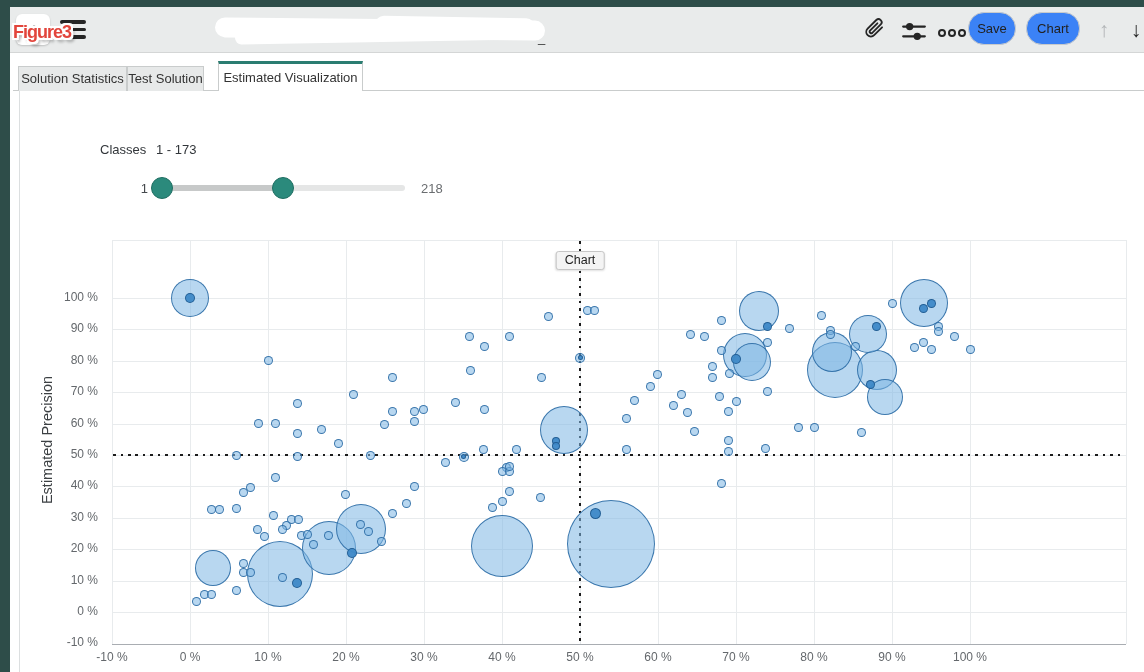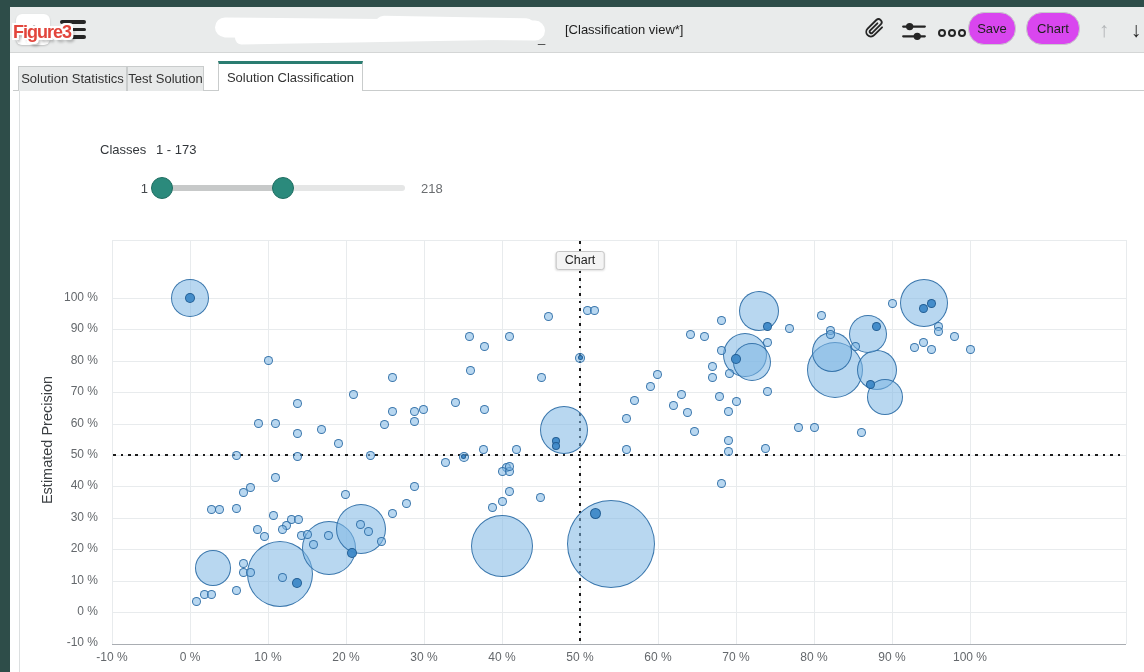--- a/index.html
+++ b/index.html
@@ -10,21 +10,21 @@
   
   .header{position:absolute;left:10px;top:7px;width:1134px;height:45px;background:#e9ebeb;border-bottom:1px solid #d4d6d6;}
   .back-btn{position:absolute;left:6px;top:7px;width:34px;height:31px;background:#fff;border-radius:6px;box-shadow:0 1px 2px rgba(0,0,0,.18);text-align:center;line-height:29px;font-size:18px;font-weight:bold;color:#2b2b2b;cursor:pointer;}
   .hamburger{position:absolute;left:50px;top:13px;width:26px;height:19px;cursor:pointer;}
   .hamburger i{display:block;height:3.5px;background:#252525;border-radius:2px;margin-bottom:4px;}
   .title{position:absolute;left:82px;top:0;height:45px;line-height:45px;font-size:13.5px;font-weight:bold;color:#1d1d1d;white-space:nowrap;}
   .scribble{position:absolute;background:#fff;border-radius:10px;}
   .underscore{position:absolute;left:528px;top:8px;height:45px;line-height:45px;font-size:13px;color:#333;}
   .view-label{position:absolute;left:555px;top:0;height:45px;line-height:45px;font-size:13px;color:#1d1d1d;white-space:nowrap;}
   .hicon{position:absolute;top:10px;width:26px;height:26px;cursor:pointer;}
-  .btn{position:absolute;top:5px;height:33px;background:#d946ef;border:1px solid #c8cacb;border-radius:16px;font-size:13px;color:#222;text-align:center;line-height:31px;cursor:pointer;box-sizing:border-box;}
+  .btn{position:absolute;top:5px;height:33px;background:#3b82f6;border:1px solid #c8cacb;border-radius:16px;font-size:13px;color:#222;text-align:center;line-height:31px;cursor:pointer;box-sizing:border-box;}
   .arrow{position:absolute;top:0;height:45px;line-height:45px;font-size:21px;text-align:center;width:28px;cursor:pointer;}
   .arrow.up{color:#b2b5b7;}
   .arrow.down{color:#232323;}
   
   .figure-annotation{position:absolute;left:13px;top:22px;font-size:18px;font-weight:800;letter-spacing:-1px;color:var(--annotation);z-index:60;
     text-shadow:-2px -2px 0 #fff,2px -2px 0 #fff,-2px 2px 0 #fff,2px 2px 0 #fff,0 -2px 0 #fff,0 2px 0 #fff,-2px 0 0 #fff,2px 0 0 #fff,3px 4px 3px rgba(0,0,0,.35);}
   
   .tabs-baseline{position:absolute;left:13px;top:90px;width:1131px;height:1px;background:#c9cccc;}
   .tab{position:absolute;box-sizing:border-box;text-align:center;font-size:13px;color:#333;cursor:pointer;}
   .tab.inactive{top:66px;height:25px;line-height:24px;background:#e7e9e9;border:1px solid #c9cccc;border-bottom:none;}
@@ -62,21 +62,20 @@
     <div class="back-btn"><span>‹</span></div>
     <div class="hamburger">
         <i></i>
         <i></i>
         <i></i>
       </div>
     <div class="scribble" style="left:205px;top:12px;width:330px;height:20px;transform:rotate(.6deg);"></div>
     <div class="scribble" style="left:225px;top:22px;width:300px;height:13px;transform:rotate(-1deg);"></div>
     <div class="scribble" style="left:365px;top:10px;width:160px;height:18px;transform:rotate(1deg);"></div>
     <div class="underscore">_</div>
-    <div class="view-label">[Classification view*]</div>
 
     <div class="hicon" style="left:852px;">
       <svg width="26" height="26" viewBox="0 0 24 24" fill="none" stroke="#252525" stroke-width="1.7" stroke-linecap="round">
         <path d="M18.5 9.5l-7.3 7.3a4.2 4.2 0 0 1-6-6l8-8a2.9 2.9 0 0 1 4.1 4.1l-7.8 7.8a1.5 1.5 0 0 1-2.1-2.1l6.8-6.8"></path>
       </svg>
     </div>
     <div class="hicon" style="left:891px;top:12px;">
       <svg width="26" height="26" viewBox="0 0 24 24" fill="none" stroke="#252525" stroke-width="2" stroke-linecap="round">
         <line x1="2" y1="7" x2="22" y2="7"></line>
           <circle cx="8" cy="7" r="2.4" fill="#252525"></circle>
@@ -95,21 +94,21 @@
     <div class="btn" style="left:1016px;width:54px;">Chart</div>
     <div class="arrow up" style="left:1080px;">↑</div>
     <div class="arrow down" style="left:1112px;">↓</div>
   </div>
 
   <div class="figure-annotation">Figure3</div>
 
   <div class="tabs-baseline"></div>
   <div class="tab inactive" style="left:18px;width:109px;">Solution Statistics</div>
   <div class="tab inactive" style="left:127px;width:77px;">Test Solution</div>
-  <div class="tab active" style="left:218px;width:145px;">Solution Classification</div>
+  <div class="tab active" style="left:218px;width:145px;">Estimated Visualization</div>
   <div class="panel-border"></div>
 
   <div class="classes-label">Classes</div>
   <div class="classes-value">1 - 173</div>
   <div class="slider-min">1</div>
   <div class="slider-track"></div>
   <div class="slider-range" id="slider-range" style="left: 162px; width: 121px;"></div>
   <div class="slider-handle" id="handle-low" style="left: 151px;"></div>
   <div class="slider-handle" id="handle-high" style="left: 272px;"></div>
   <div class="slider-max">218</div>

